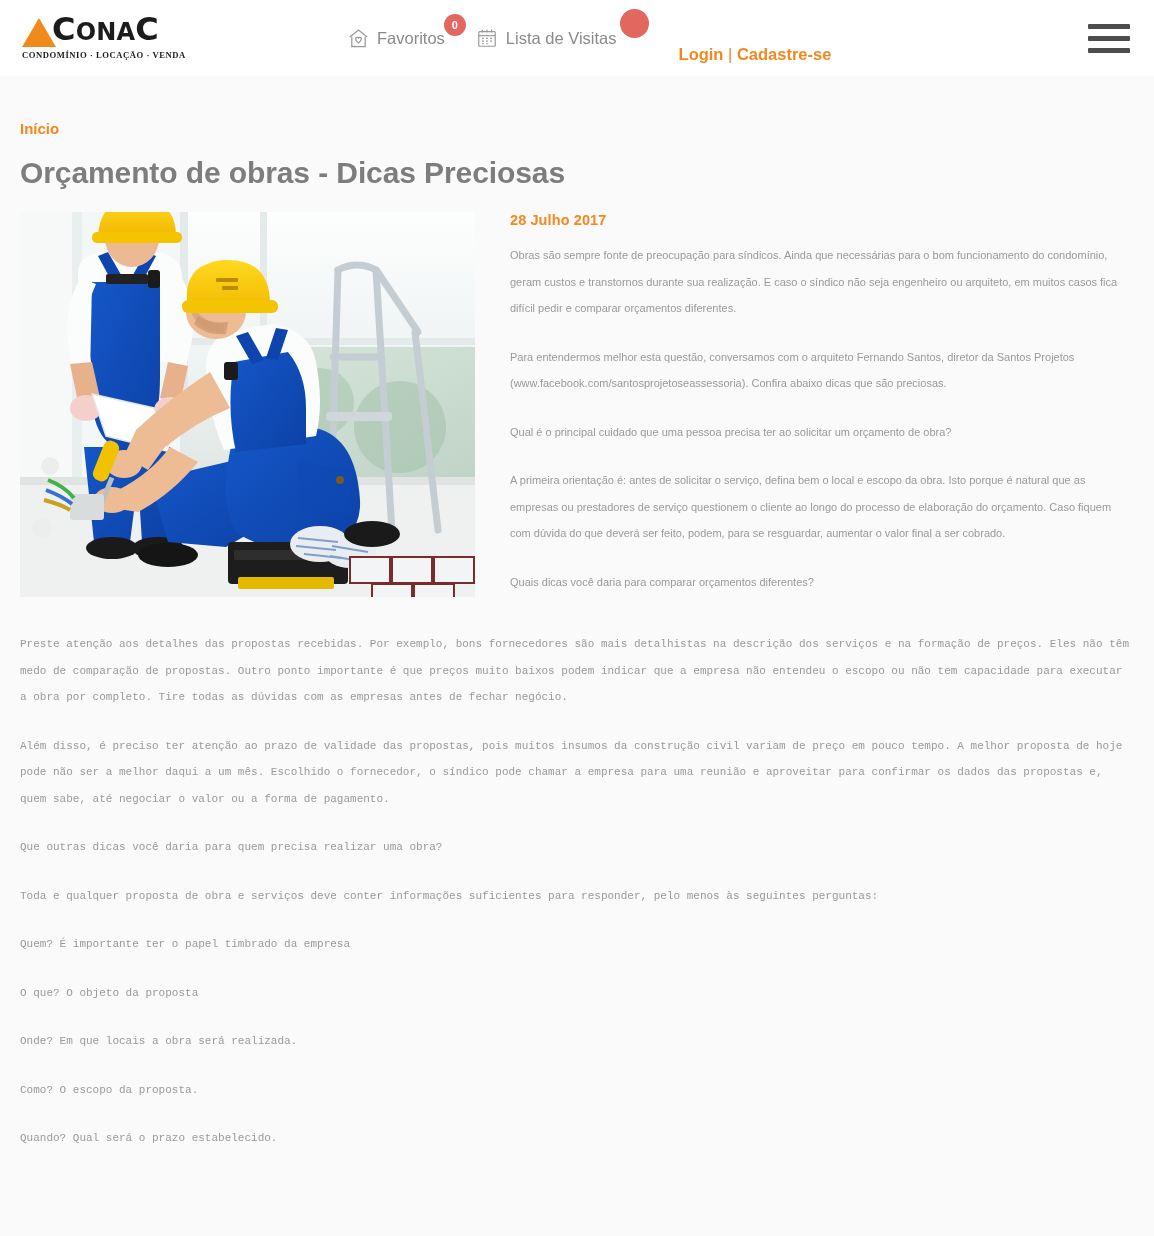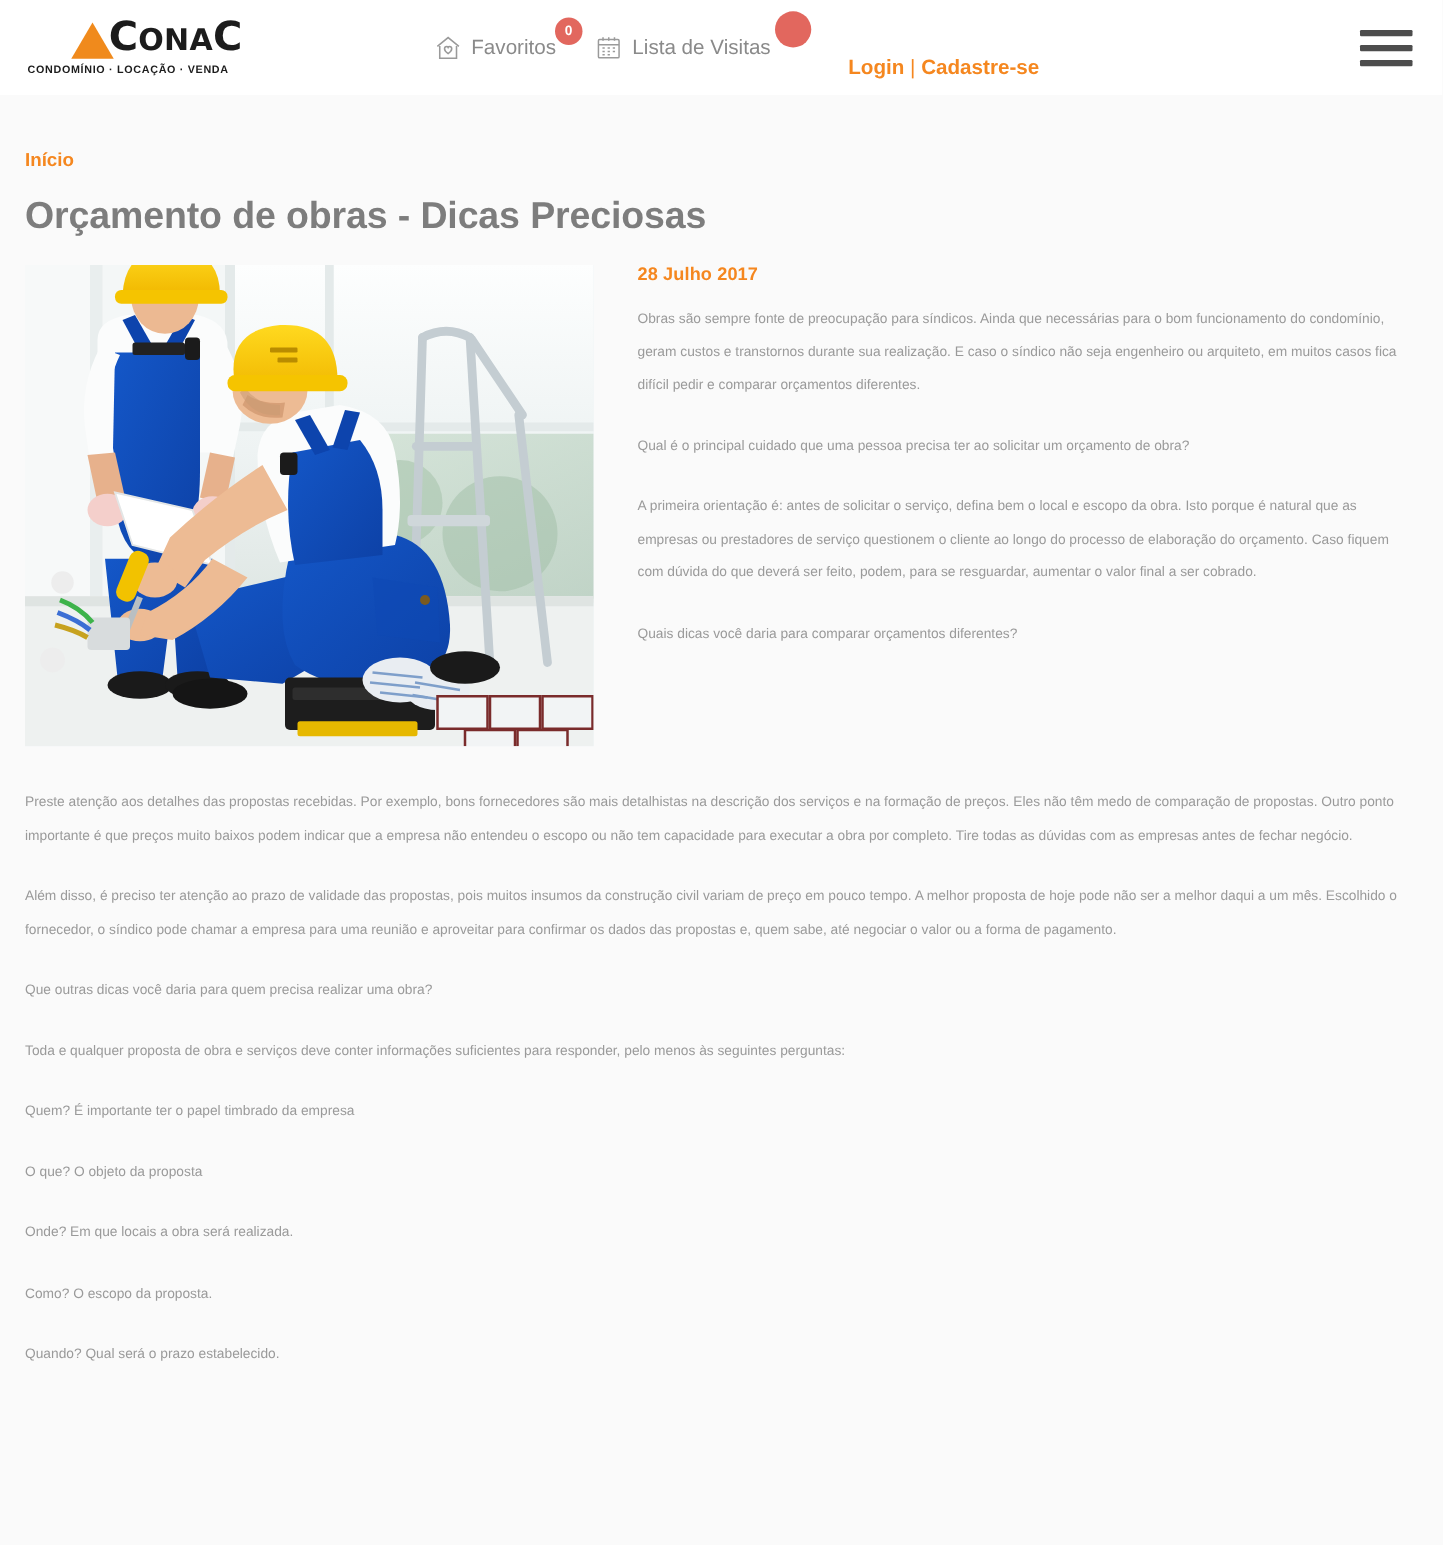--- a/index.html
+++ b/index.html
@@ -31,21 +31,20 @@
     flex-direction: column;
     justify-content: center;
     width: 172px;
     flex: 0 0 auto;
     text-decoration: none;
   }
   .logo-top {
     display: flex;
     align-items: flex-end;
     height: 30px;
-    justify-content: flex-end;
   }
   .logo-tri {
     width: 0; height: 0;
     border-left: 17px solid transparent;
     border-right: 17px solid transparent;
     border-bottom: 29px solid #f08a1c;
     margin-right: -4px;
   }
   .logo-word {
     font-family: "DejaVu Sans", sans-serif;
@@ -53,21 +52,21 @@
     font-size: 30px;
     line-height: 29px;
     letter-spacing: 0.2px;
     color: #1c1c1c;
     text-transform: none;
   }
   .logo-word .c1 { font-size: 32px; }
   .logo-word .sm { font-size: 24px; }
   .logo-sub {
     margin-top: 3px;
-    font-family: Liberation Sans, sans-serif;
+    font-family: Liberation Serif, serif;
     font-weight: 700;
     font-size: 8.6px;
     letter-spacing: 0.55px;
     color: #1c1c1c;
     white-space: nowrap;
   }
 
   
   .header-nav {
     display: flex;
@@ -188,21 +187,21 @@
     letter-spacing: 0.1px;
   }
   .para {
     font-size: 11px;
     line-height: 26.5px;
     color: #9a9a9a;
     margin: 0 0 22px 0;
   }
   .para:last-child { margin-bottom: 0; }
   .block-below { clear: both; padding-top: 14px; }
-  .block-below .para { margin-bottom: 22px; }
+  .block-below .para { margin-bottom: 22px; font-family: Liberation Mono, monospace; }
 
   
 </style>
 </head>
 <body>
 
 <header class="site-header">
 
   <a class="logo" href="#">
     <span class="logo-top">
@@ -402,20 +401,21 @@
             <rect x="394" y="372" width="40" height="20"></rect>
           </g>
 
           <ellipse cx="352" cy="322" rx="28" ry="13" fill="#1a1a1a"></ellipse>
         </svg>
       </div>
     </figure>
 
     <p class="date">28 Julho 2017</p>
     <p class="para">Obras são sempre fonte de preocupação para síndicos. Ainda que necessárias para o bom funcionamento do condomínio, geram custos e transtornos durante sua realização. E caso o síndico não seja engenheiro ou arquiteto, em muitos casos fica difícil pedir e comparar orçamentos diferentes.</p>
+    <p class="para">Para entendermos melhor esta questão, conversamos com o arquiteto Fernando Santos, diretor da Santos Projetos (www.facebook.com/santosprojetoseassessoria). Confira abaixo dicas que são preciosas.</p>
     <p class="para">Qual é o principal cuidado que uma pessoa precisa ter ao solicitar um orçamento de obra?</p>
     <p class="para">A primeira orientação é: antes de solicitar o serviço, defina bem o local e escopo da obra. Isto porque é natural que as empresas ou prestadores de serviço questionem o cliente ao longo do processo de elaboração do orçamento. Caso fiquem com dúvida do que deverá ser feito, podem, para se resguardar, aumentar o valor final a ser cobrado.</p>
     <p class="para">Quais dicas você daria para comparar orçamentos diferentes?</p>
 
     <div class="block-below">
       <p class="para">Preste atenção aos detalhes das propostas recebidas. Por exemplo, bons fornecedores são mais detalhistas na descrição dos serviços e na formação de preços. Eles não têm medo de comparação de propostas. Outro ponto importante é que preços muito baixos podem indicar que a empresa não entendeu o escopo ou não tem capacidade para executar a obra por completo. Tire todas as dúvidas com as empresas antes de fechar negócio.</p>
       <p class="para">Além disso, é preciso ter atenção ao prazo de validade das propostas, pois muitos insumos da construção civil variam de preço em pouco tempo. A melhor proposta de hoje pode não ser a melhor daqui a um mês. Escolhido o fornecedor, o síndico pode chamar a empresa para uma reunião e aproveitar para confirmar os dados das propostas e, quem sabe, até negociar o valor ou a forma de pagamento.</p>
       <p class="para">Que outras dicas você daria para quem precisa realizar uma obra?</p>
       <p class="para">Toda e qualquer proposta de obra e serviços deve conter informações suficientes para responder, pelo menos às seguintes perguntas:</p>
       <p class="para">Quem? É importante ter o papel timbrado da empresa</p>

